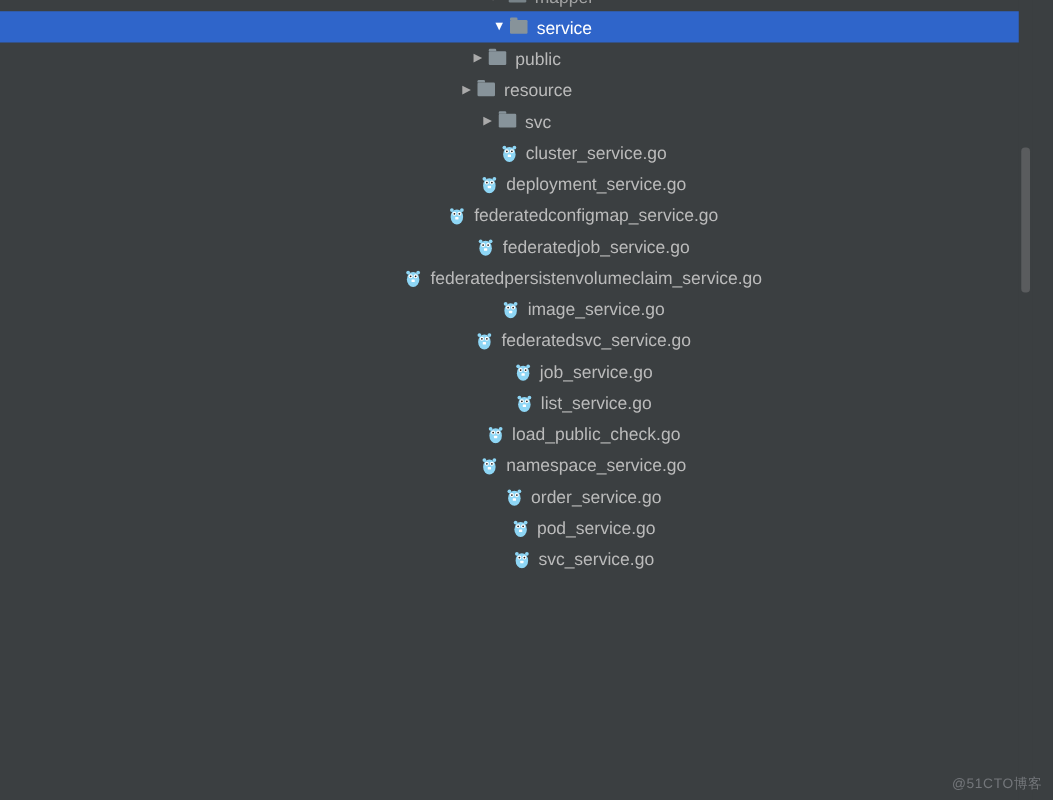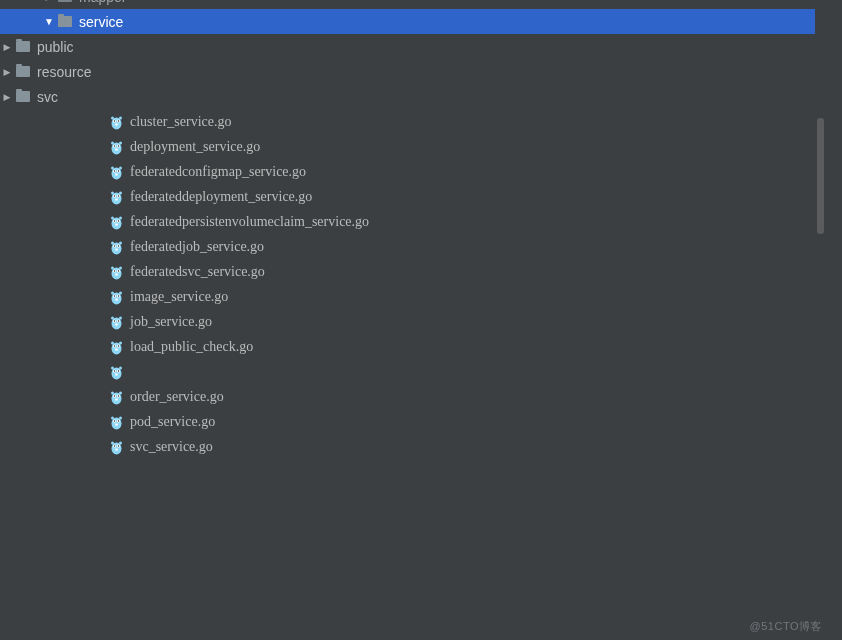--- a/index.html
+++ b/index.html
@@ -40,29 +40,30 @@
       height: 640px;
       background: #3b3f41;
     }
     .row {
       display: flex;
       align-items: center;
       height: 25px;
       padding-left: 0;
       white-space: nowrap;
       cursor: default;
+      justify-content: center;
     }
     .row.selected {
       background: #2f65ca;
       color: #ffffff;
       width: 824px;
     }
     .indent-0 { padding-left: 42px; }
     .indent-1 { }
-    .indent-2 { padding-left: 106px; font-family: Liberation Serif, serif; }
+    .indent-2 { padding-left: 106px; }
     .arrow {
       display: inline-block;
       width: 14px;
       text-align: center;
       color: #888;
       font-size: 10px;
       margin-right: 2px;
     }
     .arrow.down::before {
       content: "▼";
@@ -113,21 +114,21 @@
     .row.selected .label {
       color: #ffffff;
     }
     .no-arrow {
       display: inline-block;
       width: 14px;
       margin-right: 2px;
     }
     .watermark {
       position: absolute;
-      right: 20px;
+      right: 8px;
       bottom: 6px;
       font-size: 11px;
       color: #73767a;
       letter-spacing: 0.5px;
     }
     .partial-top {
       opacity: 0.8;
     }
   </style>
 </head>
@@ -211,21 +212,21 @@
         <span class="gopher-icon"><svg viewBox="0 0 13 16">
     <ellipse cx="6.5" cy="9.5" rx="5" ry="6" fill="#8ed6f5"></ellipse>
     <ellipse cx="2.5" cy="4" rx="1.5" ry="1.5" fill="#8ed6f5"></ellipse>
     <ellipse cx="10.5" cy="4" rx="1.5" ry="1.5" fill="#8ed6f5"></ellipse>
     <circle cx="4.5" cy="7" r="1.6" fill="#fff"></circle>
     <circle cx="8.5" cy="7" r="1.6" fill="#fff"></circle>
     <circle cx="4.5" cy="7" r="0.7" fill="#222"></circle>
     <circle cx="8.5" cy="7" r="0.7" fill="#222"></circle>
     <rect x="5.2" y="9.5" width="2.6" height="2" rx="0.4" fill="#fff"></rect>
   </svg></span>
-        <span class="label">federateddeployment_service.go</span>
+        <span class="label">federatedjob_service.go</span>
       </div>
       <div class="row indent-2">
         <span class="no-arrow" style="width: 0px; margin-right: 4px;"></span>
         <span class="gopher-icon"><svg viewBox="0 0 13 16">
     <ellipse cx="6.5" cy="9.5" rx="5" ry="6" fill="#8ed6f5"></ellipse>
     <ellipse cx="2.5" cy="4" rx="1.5" ry="1.5" fill="#8ed6f5"></ellipse>
     <ellipse cx="10.5" cy="4" rx="1.5" ry="1.5" fill="#8ed6f5"></ellipse>
     <circle cx="4.5" cy="7" r="1.6" fill="#fff"></circle>
     <circle cx="8.5" cy="7" r="1.6" fill="#fff"></circle>
     <circle cx="4.5" cy="7" r="0.7" fill="#222"></circle>
@@ -239,21 +240,21 @@
         <span class="gopher-icon"><svg viewBox="0 0 13 16">
     <ellipse cx="6.5" cy="9.5" rx="5" ry="6" fill="#8ed6f5"></ellipse>
     <ellipse cx="2.5" cy="4" rx="1.5" ry="1.5" fill="#8ed6f5"></ellipse>
     <ellipse cx="10.5" cy="4" rx="1.5" ry="1.5" fill="#8ed6f5"></ellipse>
     <circle cx="4.5" cy="7" r="1.6" fill="#fff"></circle>
     <circle cx="8.5" cy="7" r="1.6" fill="#fff"></circle>
     <circle cx="4.5" cy="7" r="0.7" fill="#222"></circle>
     <circle cx="8.5" cy="7" r="0.7" fill="#222"></circle>
     <rect x="5.2" y="9.5" width="2.6" height="2" rx="0.4" fill="#fff"></rect>
   </svg></span>
-        <span class="label">federatedjob_service.go</span>
+        <span class="label">image_service.go</span>
       </div>
       <div class="row indent-2">
         <span class="no-arrow" style="width: 0px; margin-right: 4px;"></span>
         <span class="gopher-icon"><svg viewBox="0 0 13 16">
     <ellipse cx="6.5" cy="9.5" rx="5" ry="6" fill="#8ed6f5"></ellipse>
     <ellipse cx="2.5" cy="4" rx="1.5" ry="1.5" fill="#8ed6f5"></ellipse>
     <ellipse cx="10.5" cy="4" rx="1.5" ry="1.5" fill="#8ed6f5"></ellipse>
     <circle cx="4.5" cy="7" r="1.6" fill="#fff"></circle>
     <circle cx="8.5" cy="7" r="1.6" fill="#fff"></circle>
     <circle cx="4.5" cy="7" r="0.7" fill="#222"></circle>
@@ -267,62 +268,63 @@
         <span class="gopher-icon"><svg viewBox="0 0 13 16">
     <ellipse cx="6.5" cy="9.5" rx="5" ry="6" fill="#8ed6f5"></ellipse>
     <ellipse cx="2.5" cy="4" rx="1.5" ry="1.5" fill="#8ed6f5"></ellipse>
     <ellipse cx="10.5" cy="4" rx="1.5" ry="1.5" fill="#8ed6f5"></ellipse>
     <circle cx="4.5" cy="7" r="1.6" fill="#fff"></circle>
     <circle cx="8.5" cy="7" r="1.6" fill="#fff"></circle>
     <circle cx="4.5" cy="7" r="0.7" fill="#222"></circle>
     <circle cx="8.5" cy="7" r="0.7" fill="#222"></circle>
     <rect x="5.2" y="9.5" width="2.6" height="2" rx="0.4" fill="#fff"></rect>
   </svg></span>
-        <span class="label">image_service.go</span>
-      </div>
-      <div class="row indent-2">
-        <span class="no-arrow" style="width: 0px; margin-right: 4px;"></span>
-        <span class="gopher-icon"><svg viewBox="0 0 13 16">
-    <ellipse cx="6.5" cy="9.5" rx="5" ry="6" fill="#8ed6f5"></ellipse>
-    <ellipse cx="2.5" cy="4" rx="1.5" ry="1.5" fill="#8ed6f5"></ellipse>
-    <ellipse cx="10.5" cy="4" rx="1.5" ry="1.5" fill="#8ed6f5"></ellipse>
-    <circle cx="4.5" cy="7" r="1.6" fill="#fff"></circle>
-    <circle cx="8.5" cy="7" r="1.6" fill="#fff"></circle>
-    <circle cx="4.5" cy="7" r="0.7" fill="#222"></circle>
-    <circle cx="8.5" cy="7" r="0.7" fill="#222"></circle>
-    <rect x="5.2" y="9.5" width="2.6" height="2" rx="0.4" fill="#fff"></rect>
-  </svg></span>
         <span class="label">job_service.go</span>
       </div>
       <div class="row indent-2">
         <span class="no-arrow" style="width: 0px; margin-right: 4px;"></span>
         <span class="gopher-icon"><svg viewBox="0 0 13 16">
     <ellipse cx="6.5" cy="9.5" rx="5" ry="6" fill="#8ed6f5"></ellipse>
     <ellipse cx="2.5" cy="4" rx="1.5" ry="1.5" fill="#8ed6f5"></ellipse>
     <ellipse cx="10.5" cy="4" rx="1.5" ry="1.5" fill="#8ed6f5"></ellipse>
     <circle cx="4.5" cy="7" r="1.6" fill="#fff"></circle>
     <circle cx="8.5" cy="7" r="1.6" fill="#fff"></circle>
     <circle cx="4.5" cy="7" r="0.7" fill="#222"></circle>
     <circle cx="8.5" cy="7" r="0.7" fill="#222"></circle>
     <rect x="5.2" y="9.5" width="2.6" height="2" rx="0.4" fill="#fff"></rect>
   </svg></span>
+        <span class="label">list_service.go</span>
+      </div>
+      <div class="row indent-2">
+        <span class="no-arrow" style="width: 0px; margin-right: 4px;"></span>
+        <span class="gopher-icon"><svg viewBox="0 0 13 16">
+    <ellipse cx="6.5" cy="9.5" rx="5" ry="6" fill="#8ed6f5"></ellipse>
+    <ellipse cx="2.5" cy="4" rx="1.5" ry="1.5" fill="#8ed6f5"></ellipse>
+    <ellipse cx="10.5" cy="4" rx="1.5" ry="1.5" fill="#8ed6f5"></ellipse>
+    <circle cx="4.5" cy="7" r="1.6" fill="#fff"></circle>
+    <circle cx="8.5" cy="7" r="1.6" fill="#fff"></circle>
+    <circle cx="4.5" cy="7" r="0.7" fill="#222"></circle>
+    <circle cx="8.5" cy="7" r="0.7" fill="#222"></circle>
+    <rect x="5.2" y="9.5" width="2.6" height="2" rx="0.4" fill="#fff"></rect>
+  </svg></span>
         <span class="label">load_public_check.go</span>
       </div>
       <div class="row indent-2">
         <span class="no-arrow" style="width: 0px; margin-right: 4px;"></span>
         <span class="gopher-icon"><svg viewBox="0 0 13 16">
     <ellipse cx="6.5" cy="9.5" rx="5" ry="6" fill="#8ed6f5"></ellipse>
     <ellipse cx="2.5" cy="4" rx="1.5" ry="1.5" fill="#8ed6f5"></ellipse>
     <ellipse cx="10.5" cy="4" rx="1.5" ry="1.5" fill="#8ed6f5"></ellipse>
     <circle cx="4.5" cy="7" r="1.6" fill="#fff"></circle>
     <circle cx="8.5" cy="7" r="1.6" fill="#fff"></circle>
     <circle cx="4.5" cy="7" r="0.7" fill="#222"></circle>
     <circle cx="8.5" cy="7" r="0.7" fill="#222"></circle>
     <rect x="5.2" y="9.5" width="2.6" height="2" rx="0.4" fill="#fff"></rect>
   </svg></span>
+        <span class="label">namespace_service.go</span>
       </div>
       <div class="row indent-2">
         <span class="no-arrow" style="width: 0px; margin-right: 4px;"></span>
         <span class="gopher-icon"><svg viewBox="0 0 13 16">
     <ellipse cx="6.5" cy="9.5" rx="5" ry="6" fill="#8ed6f5"></ellipse>
     <ellipse cx="2.5" cy="4" rx="1.5" ry="1.5" fill="#8ed6f5"></ellipse>
     <ellipse cx="10.5" cy="4" rx="1.5" ry="1.5" fill="#8ed6f5"></ellipse>
     <circle cx="4.5" cy="7" r="1.6" fill="#fff"></circle>
     <circle cx="8.5" cy="7" r="1.6" fill="#fff"></circle>
     <circle cx="4.5" cy="7" r="0.7" fill="#222"></circle>

